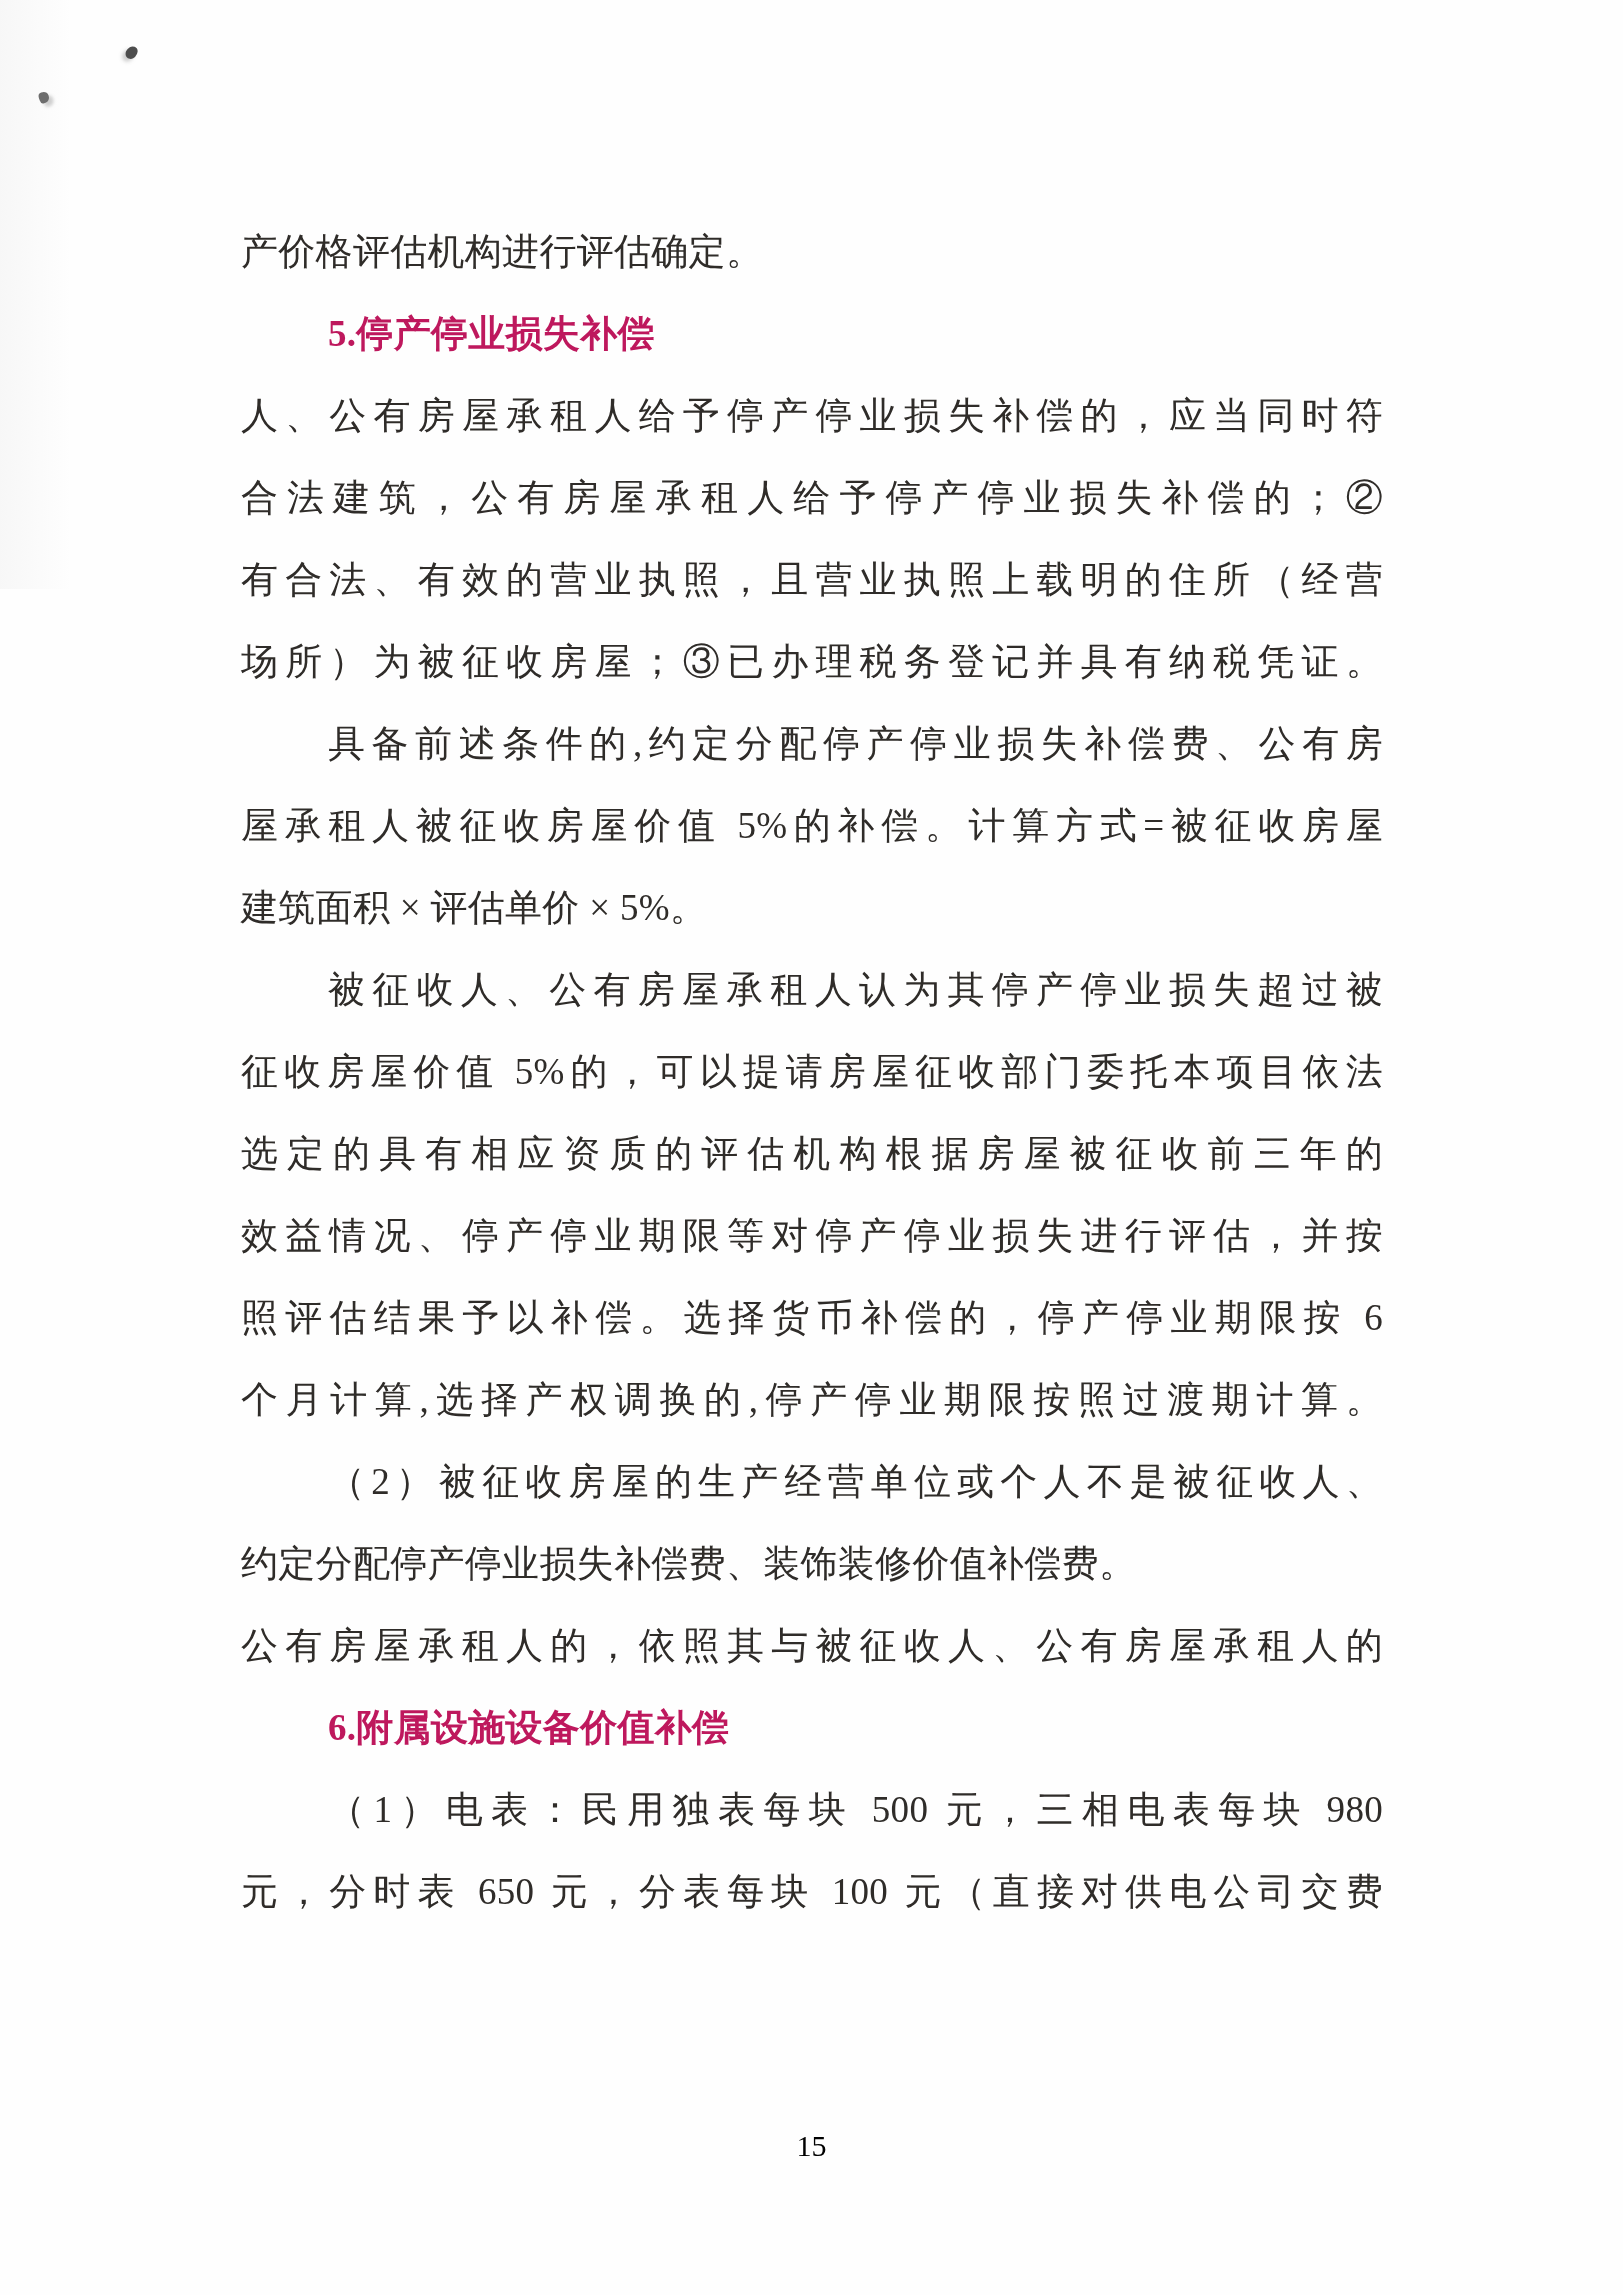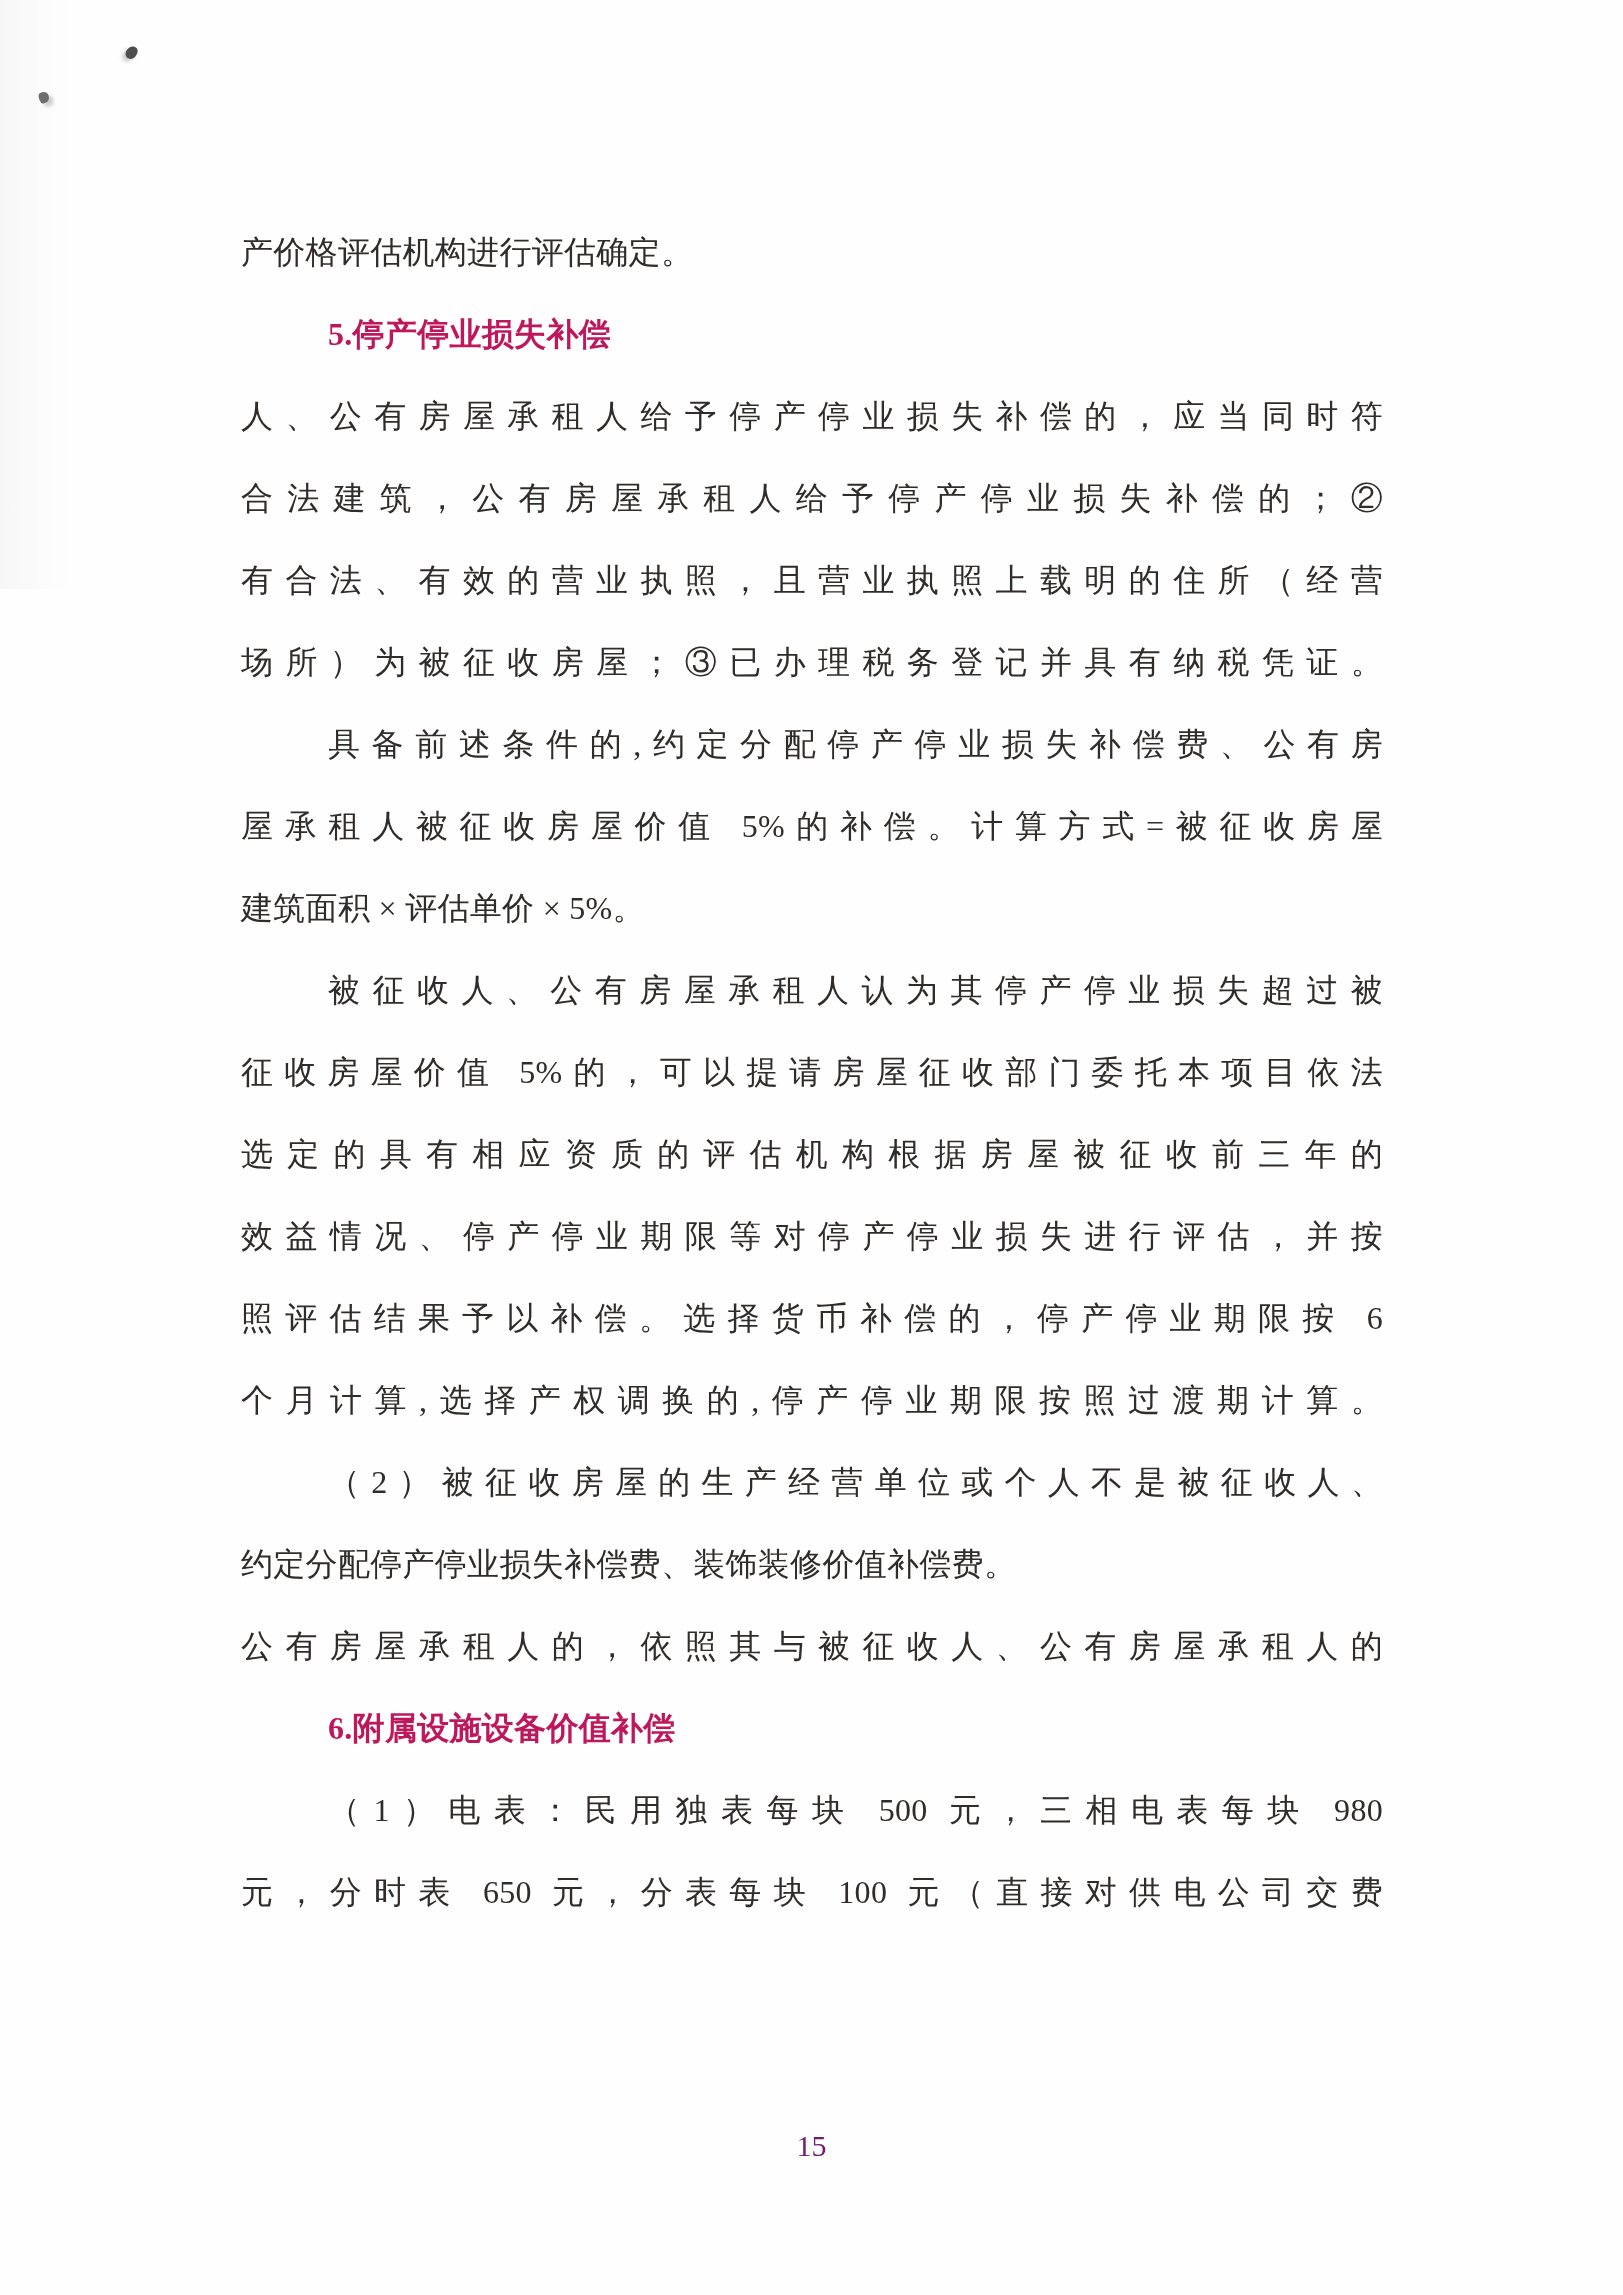--- a/index.html
+++ b/index.html
@@ -45,21 +45,21 @@
   .textblock {
     position: absolute;
     left: 241px;
     top: 211px;
     width: 1142px;
     color: #2f2c29;
   }
   .line {
     height: 82px;
     line-height: 82px;
-    font-size: 32px;
+    font-size: 37px;
     white-space: nowrap;
     text-align: justify;
     text-align-last: left;
     letter-spacing: 0.3px;
   }
   .line.full {
     text-align-last: justify;
     text-justify: inter-ideograph;
   }
   .line.indent {
@@ -70,21 +70,21 @@
     color: #be185d;
   }
   .page-number {
     position: absolute;
     left: 0;
     top: 2126px;
     width: 1623px;
     text-align: center;
     font-size: 30px;
     line-height: 39px;
-    color: #701a75;
+    color: #000000;
   }
 </style>
 </head>
 <body>
 
 <div class="page">
 
   <div class="edge-shade"></div>
   <div class="speck-a"></div>
   <div class="speck-b"></div>

